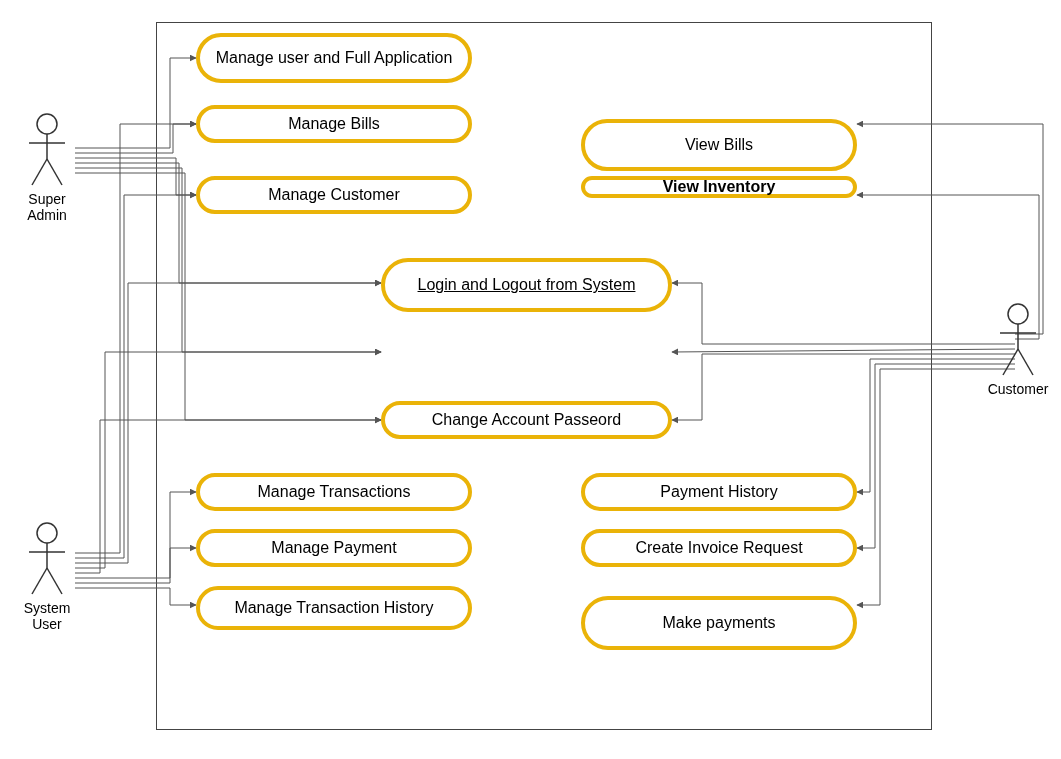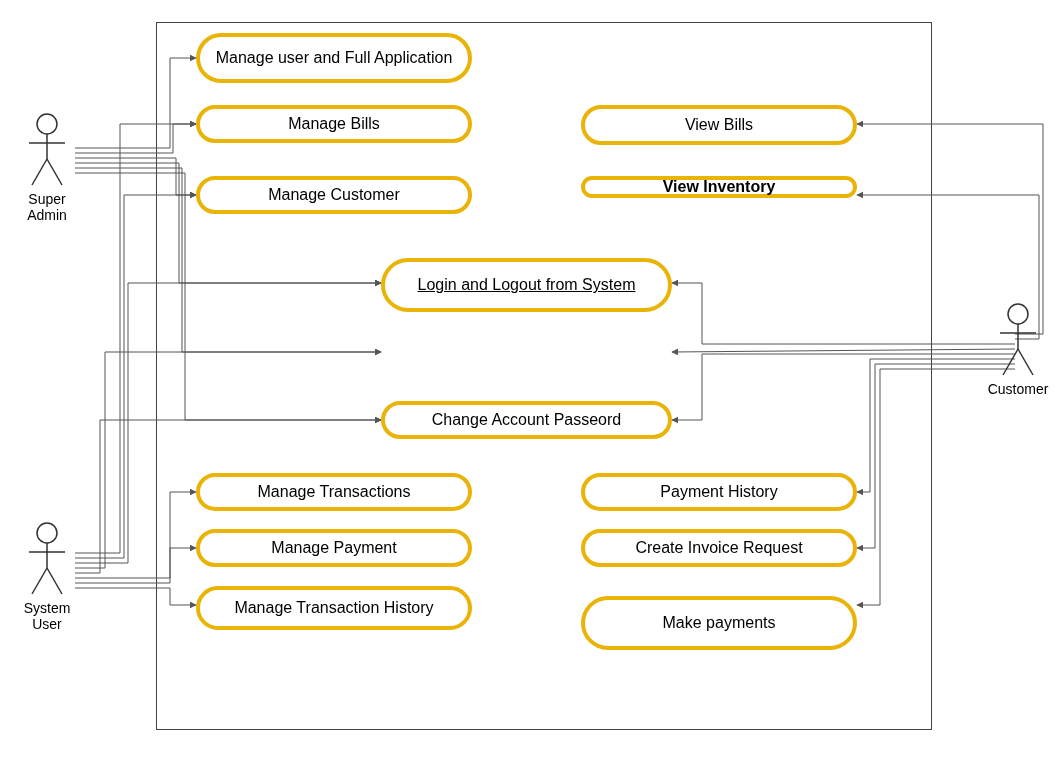--- a/index.html
+++ b/index.html
@@ -147,21 +147,21 @@
   </div>
 
   <div class="usecase" style="left:196px; top:105px; width:276px; height:38px;">
     <span>Manage Bills</span>
   </div>
 
   <div class="usecase" style="left:196px; top:176px; width:276px; height:38px;">
     <span>Manage Customer</span>
   </div>
 
-  <div class="usecase" style="left:581px; top:105px; width:276px; height:40px;justify-content:center;">
+  <div class="usecase" style="left:581px; top:119px; width:276px; height:52px;justify-content:center;">
     <span>View Bills</span>
   </div>
 
   <div class="usecase" style="left:581px; top:176px; width:276px; height:22px;font-weight:bold;">
     <span>View Inventory</span>
   </div>
 
   <div class="usecase" style="left:381px; top:258px; width:291px; height:54px;text-decoration:underline;">
     <span>Login and Logout from System</span>
   </div>

